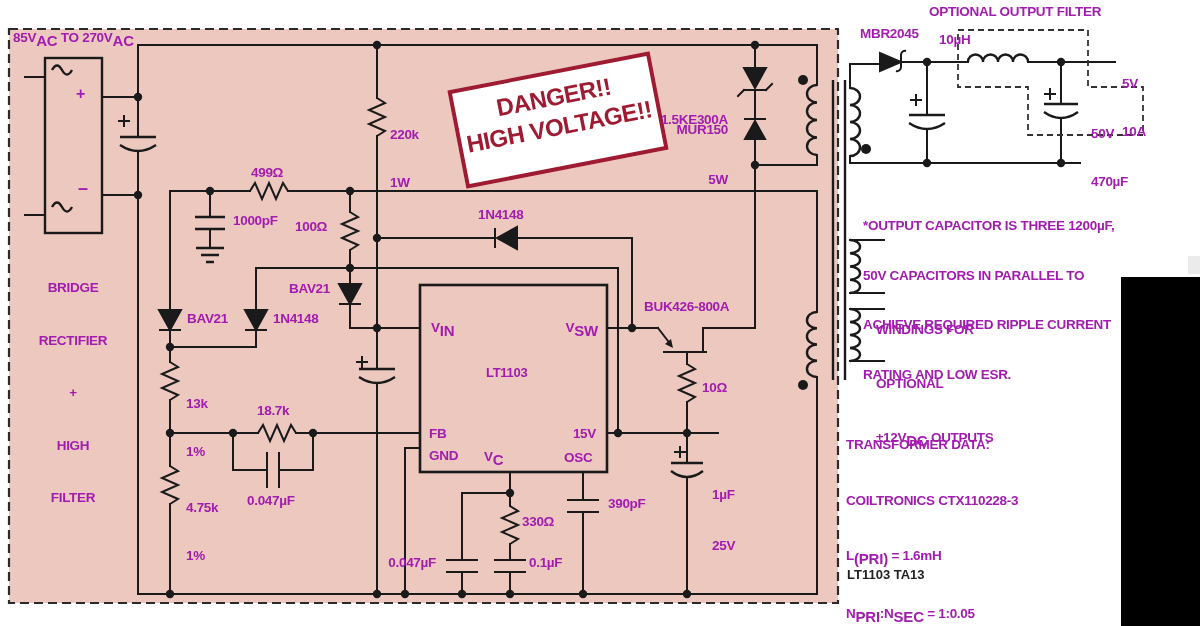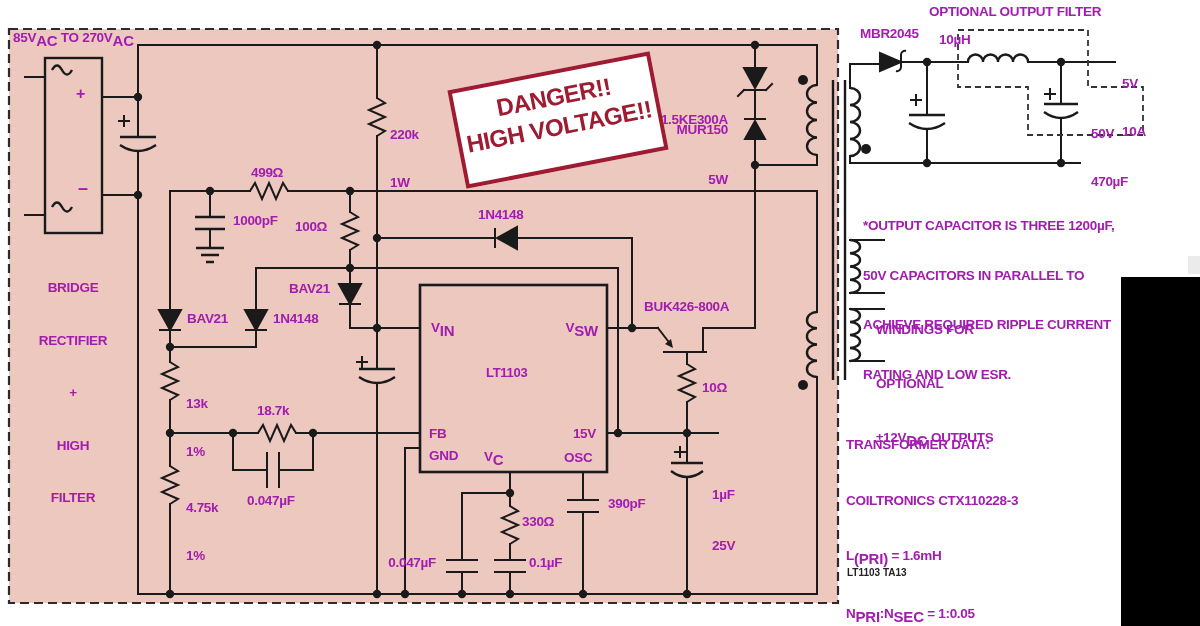--- a/index.html
+++ b/index.html
@@ -4,21 +4,21 @@
 <style>
   html,body{margin:0;padding:0;background:#fff;}
   #stage{position:relative;width:1200px;height:626px;background:#ffffff;overflow:hidden;
          font-family:"Liberation Sans",sans-serif;}
   #schem{position:absolute;left:0;top:0;}
   .lbl{position:absolute;font:bold 13.5px/1.2 "Liberation Sans",sans-serif;color:#a21caf;
        letter-spacing:-0.3px;white-space:pre;}
   .lbl sub{font-size:15px;letter-spacing:-0.2px;}
   .rt{text-align:right;}
   .ctr{text-align:center;}
-  .sm{font-size:10px;letter-spacing:0;}
+  .sm{font-size:13px;letter-spacing:0;}
   #danger{position:absolute;left:455px;top:70px;width:198px;height:84px;background:#fff;
           border:4px solid #9e1b32;transform:rotate(-11deg);color:#9e1b32;text-align:center;
           font-weight:bold;font-size:24px;line-height:1.25;letter-spacing:-0.5px;padding-top:8px;}
   .note{line-height:16.5px;}
   .hang{text-indent:-10px;padding-left:26px;}
 </style>
 </head>
 <body>
 
 <div id="stage">

